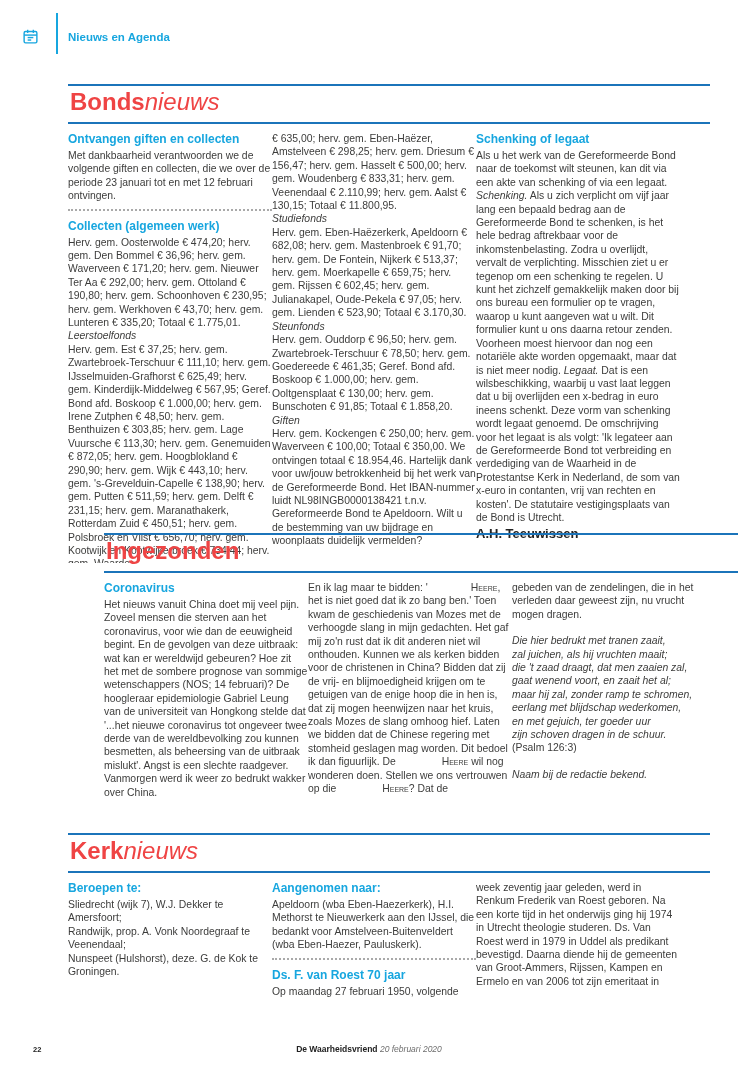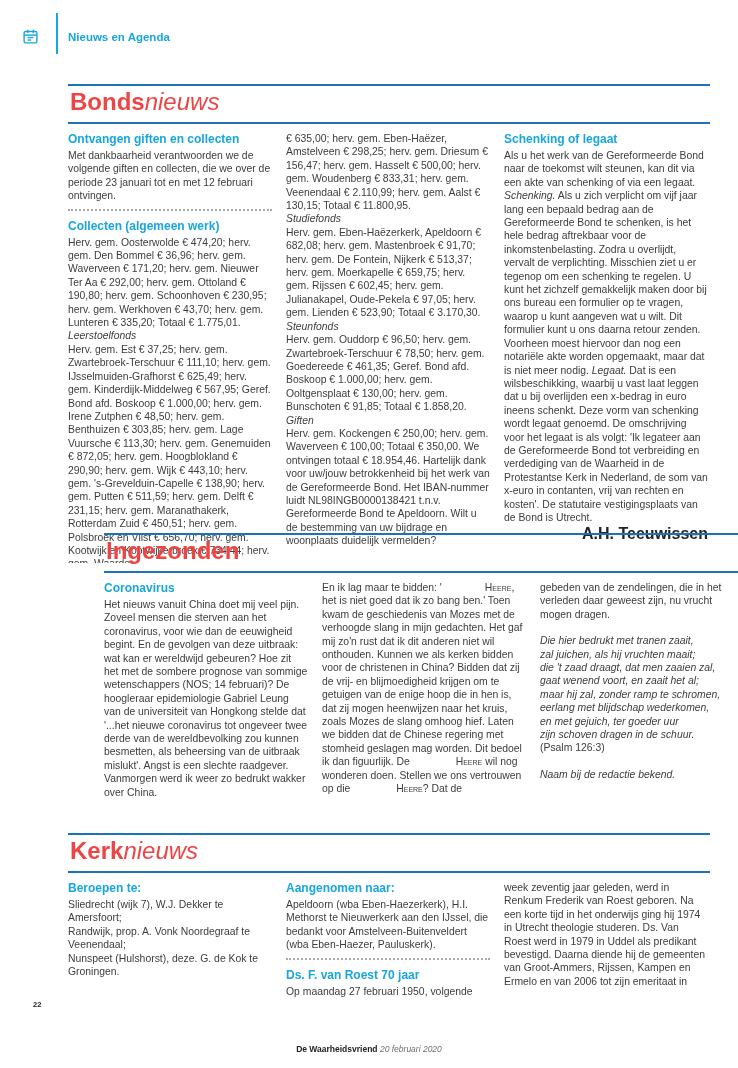--- a/index.html
+++ b/index.html
@@ -15,35 +15,35 @@
   .nav-label { position:absolute; left:68px; top:31px; font-size:11.5px; font-weight:bold; color:#17a6df; }
   
   .section { position:absolute; left:68px; width:642px; overflow:hidden; }
   .sec-bonds { top:84px;  height:479px; }
   .sec-inge  { top:533px; height:270px;margin-left:36px; }
   .sec-kerk  { top:833px; height:200px; }
   .sec-head { border-top:2px solid #1b74ba; border-bottom:2px solid #1b74ba;
               padding:3px 0 7px 2px; color:#ef4444; font-size:24px; line-height:26px; }
   .sec-head .tb { font-weight:bold; }
   .sec-head .ti { font-style:italic; font-weight:500; }
-  .cols { display:flex; gap:14px; margin-top:8px; }
+  .cols { display:flex; margin-top:8px; }
   .col { width:204px; overflow:hidden; }
   
   .sub { color:#17a6df; font-size:12px; line-height:14px; font-weight:bold; margin:0 0 3px; }
   p, .p { font-size:10.4px; line-height:13.4px; margin:0; }
   .it { font-style:italic; }
   .sc { font-variant:small-caps;padding-left:43px; }
   .lbl { font-style:italic; font-size:10.4px; line-height:13.4px; }
   .dotted { border:none; border-bottom:2px dotted #a9a9a9; margin:6px 0 8px; }
-  .byline { text-align:right; font-weight:bold; font-size:16px; line-height:13.4px; color:#222; margin-top:3px; }
+  .byline { font-weight:bold; font-size:13px; line-height:13.4px; color:#222; margin-top:3px; }
   .poem { margin-top:13px; }
   .poem .p { font-style:italic; }
   .note { margin-top:13px; font-style:italic; }
   
-  .page-num { position:absolute; left:33px; top:1000px; font-size:7.5px; font-weight:bold; color:#222; }
+  .page-num { position:absolute; left:33px; top:1045px; font-size:7.5px; font-weight:bold; color:#222; }
   .footer-center { position:absolute; left:0; top:1044px; width:100%; text-align:center; font-size:8.5px; }
   .footer-center .mag { font-weight:bold; color:#222; }
   .footer-center .date { font-style:italic; color:#6e6e6e; }
 </style>
 </head>
 <body>
 
 <div class="page">
 
   <span class="cal-icon">

